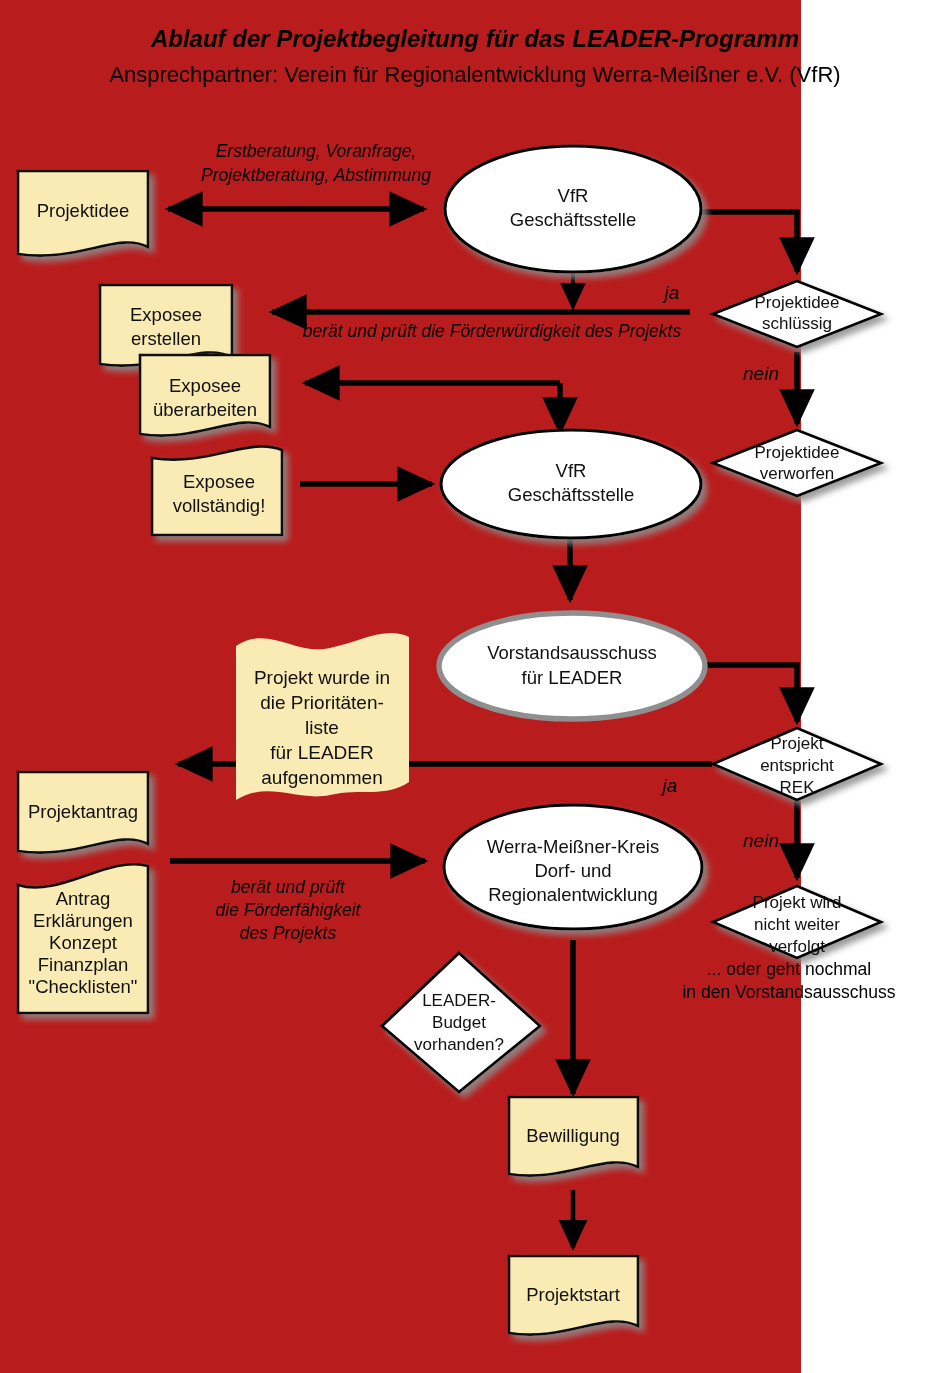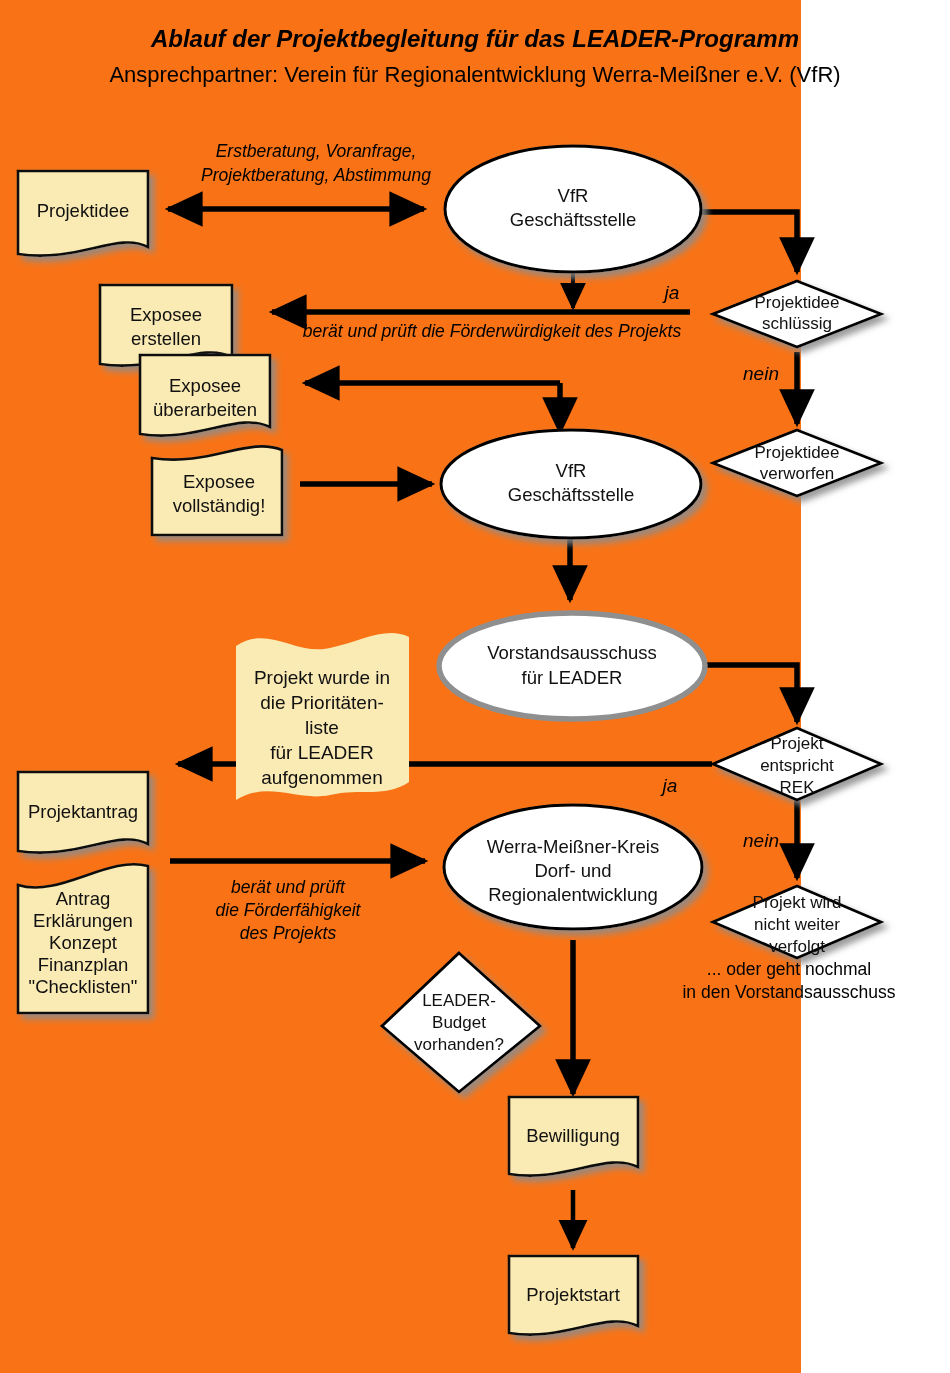--- a/index.html
+++ b/index.html
@@ -1,17 +1,17 @@
 <!DOCTYPE html>
 <html><head>
 <meta charset="utf-8">
 <style>
   html,body{margin:0;padding:0;background:#ffffff;}
   body{width:950px;height:1373px;font-family:"Liberation Sans",sans-serif;overflow:hidden;}
-  #stage{position:relative;width:801px;height:1373px;background:#f97316;}
+  #stage{position:relative;width:801px;height:1373px;background:#b91c1c;}
   svg#canvas{position:absolute;left:0;top:0;width:950px;height:1373px;}
   .ttl{font-family:"Liberation Sans",sans-serif;font-weight:bold;font-style:italic;font-size:24px;fill:#000;}
   .sub{font-family:"Liberation Sans",sans-serif;font-size:22px;fill:#000;}
   .node-text{font-family:"Liberation Sans",sans-serif;font-size:18.5px;fill:#111;}
   .node-text-sm{font-family:"Liberation Sans",sans-serif;font-size:17px;fill:#111;}
   .edge-label{font-family:"Liberation Sans",sans-serif;font-style:italic;font-size:17.5px;fill:#000;}
   .yn-label{font-family:"Liberation Sans",sans-serif;font-style:italic;font-size:19px;fill:#000;}
   .foot-text{font-family:"Liberation Sans",sans-serif;font-size:17.5px;fill:#000;}
   .banner-text{font-family:"Liberation Sans",sans-serif;font-size:19px;fill:#111;}
   .ln{stroke:#000;fill:none;}

